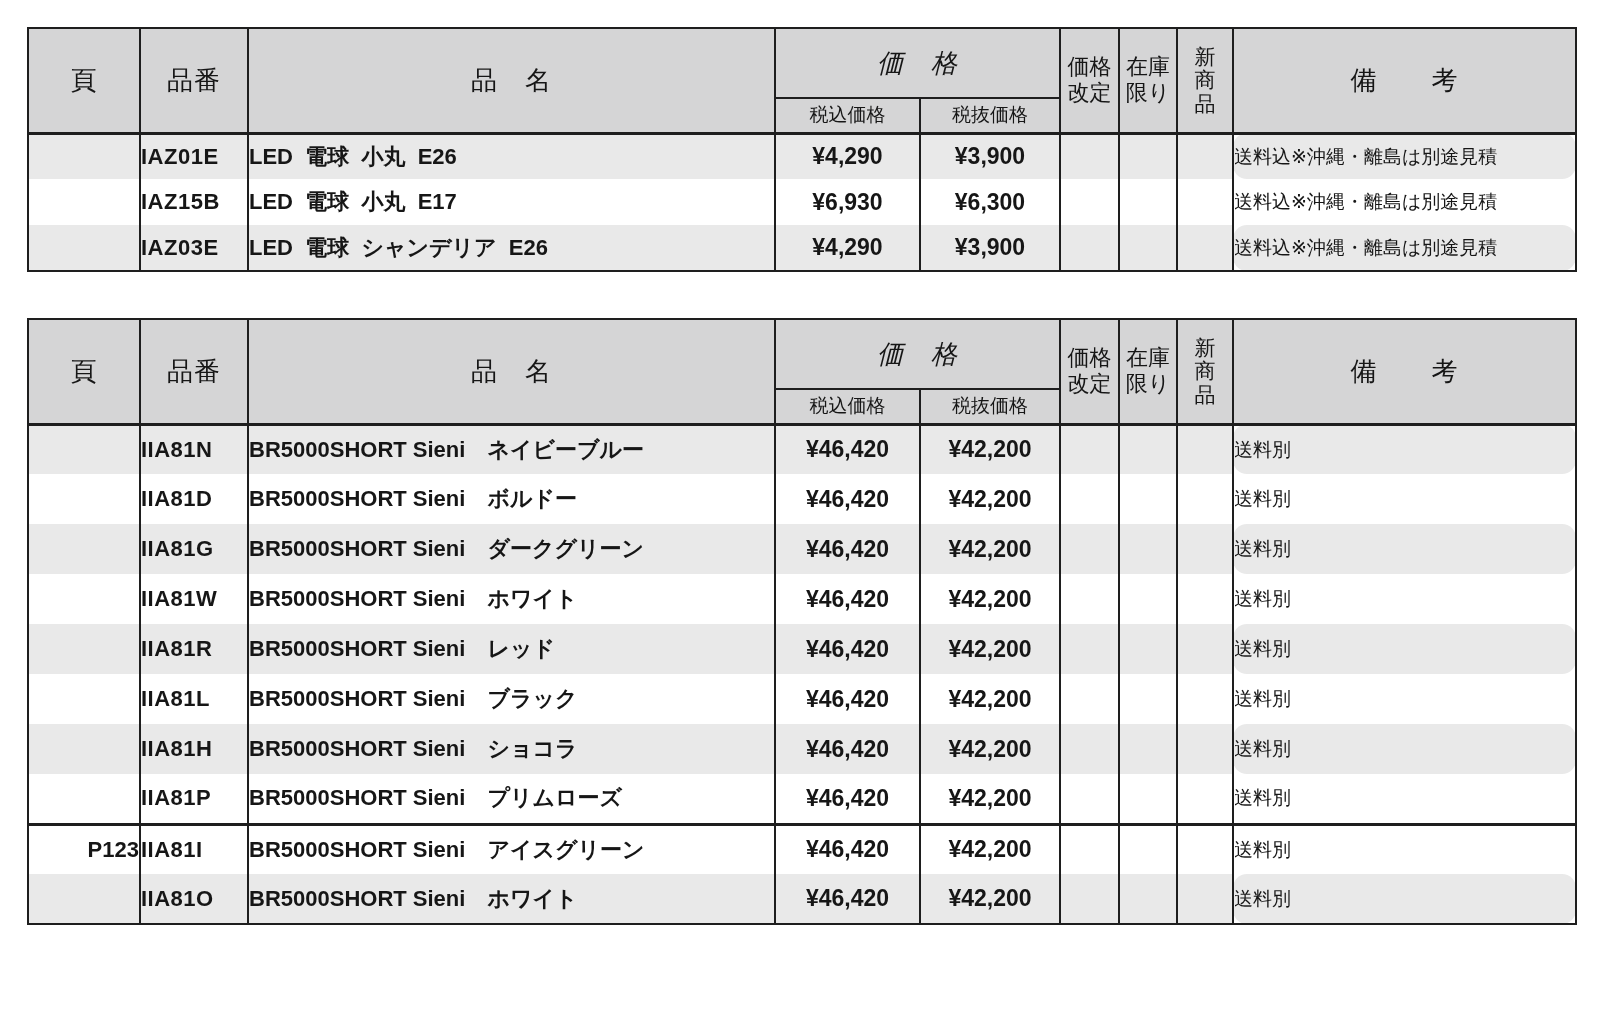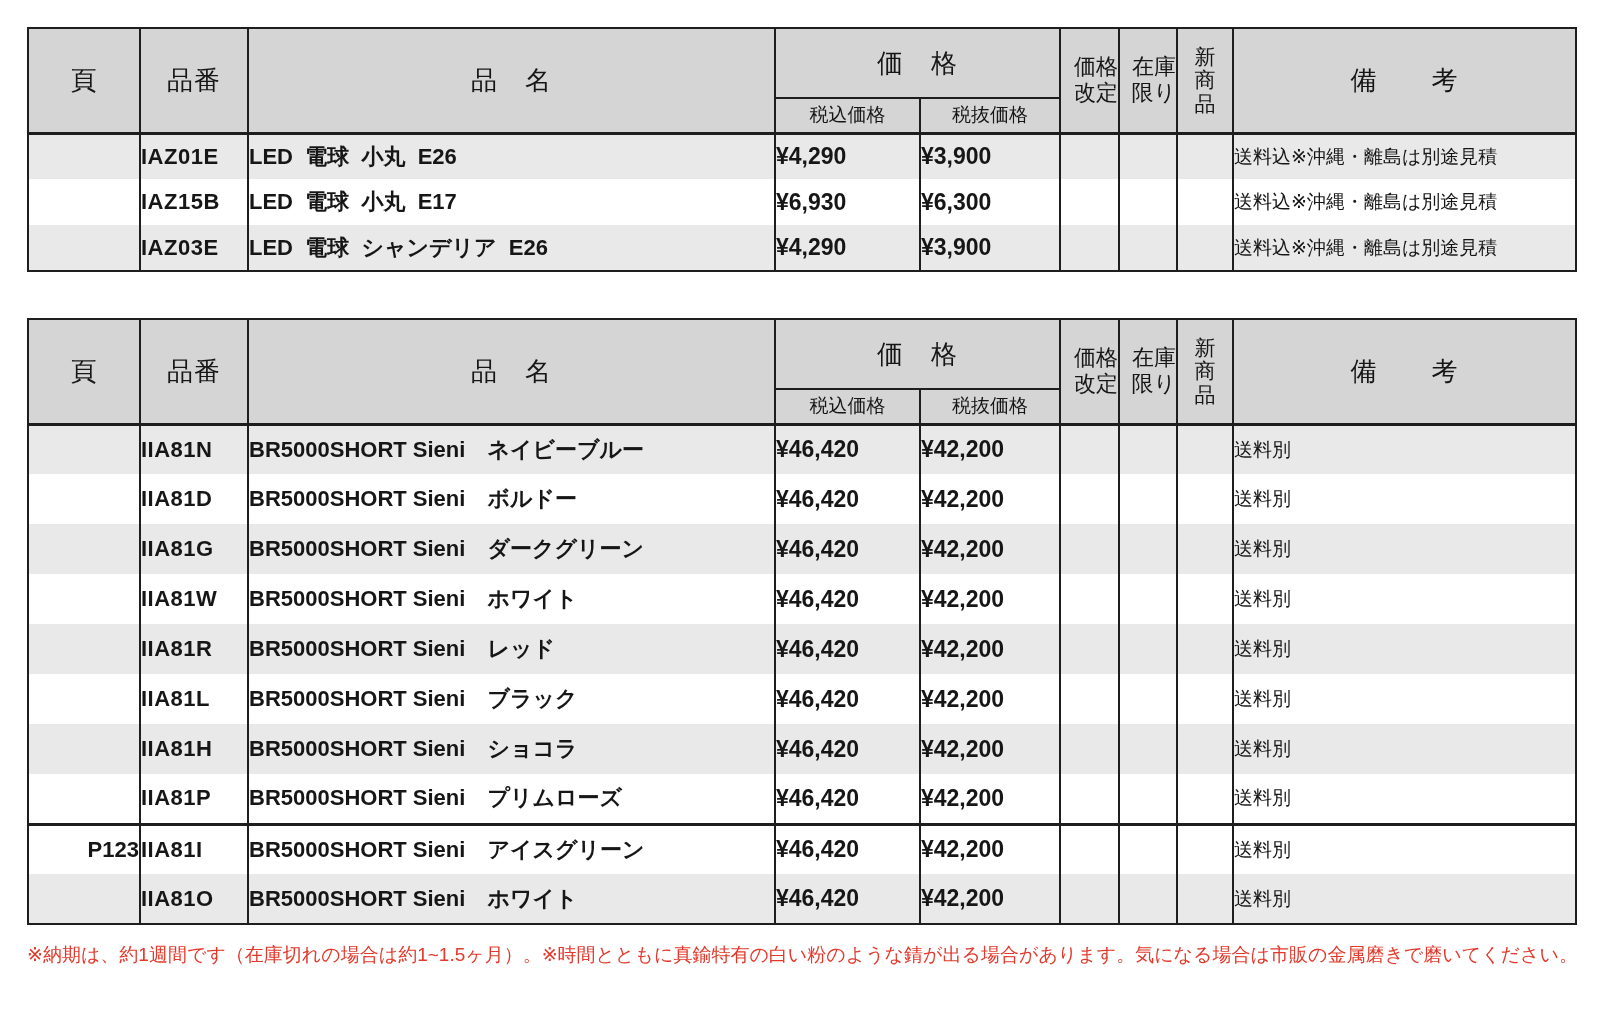--- a/index.html
+++ b/index.html
@@ -23,36 +23,36 @@
   table.price-table + table.price-table{margin-top:46px;}
   .price-table th,.price-table td{
     border-left:2px solid var(--bd);padding:0;vertical-align:middle;
     overflow:hidden;
   }
   .price-table thead{border-bottom:3px solid var(--bd);}
   .price-table thead th{background:var(--header-bg);font-weight:400;}
   .price-table thead tr.h1{height:70px;}
   .price-table thead tr.h2{height:35px;}
   .th-page,.th-code,.th-name,.th-price{font-size:26px;letter-spacing:1px;}
-  .th-price{border-bottom:2px solid var(--bd);}
+  .th-price{border-bottom:2px solid var(--bd);font-style:italic;}
   .th-sub{font-size:19px;}
-  .th-small{font-size:22px;line-height:1.18;white-space:pre-line;text-align:right;}
+  .th-small{font-size:22px;line-height:1.18;white-space:pre-line;text-align:center;}
   .th-new{font-size:21px;line-height:1.12;white-space:pre-line;text-align:center;}
   .th-remarks{font-size:26px;letter-spacing:1px;}
   .price-table tbody tr{background:#ffffff;}
   .price-table tbody tr.shaded{background:var(--shade-bg);}
   .price-table tbody tr.rule-above td{border-top:3px solid var(--bd);}
   #table1 tbody tr{height:46px;}
   #table2 tbody tr{height:50px;margin-top:48px;}
   .cell-page{text-align:right;font-size:22px;font-weight:600;}
   .cell-code{padding-left:16px;font-size:22px;font-weight:600;letter-spacing:0.5px;}
   .cell-name{padding-left:18px;font-size:22px;font-weight:600;white-space:pre;}
-  .cell-price{text-align:left;padding-right:34px;font-size:23px;font-weight:600;}
+  .cell-price{text-align:center;padding-right:34px;font-size:23px;font-weight:600;}
   .cell-flag{text-align:center;font-size:19px;}
-  .cell-remarks{padding-left:14px;font-size:19px;}
+  .cell-remarks{padding-left:14px;font-size:19px;border-radius:14px;}
   .footnotes{margin-top:16px;color:var(--red);font-size:19px;line-height:1.5;}
 </style>
 </head>
 <body>
 
 <div class="page">
 
   <table class="price-table" id="table1">
     <colgroup>
       <col style="width:112px">
@@ -262,16 +262,15 @@
        <td class="cell-price">¥42,200</td>
        <td class="cell-flag"></td>
        <td class="cell-flag"></td>
        <td class="cell-flag"></td>
        <td class="cell-remarks">送料別</td>
      </tr>
       </tbody>
   </table>
 
   <div class="footnotes">
-    <div>※納期は、約1週間です（在庫切れの場合は約1~1.5ヶ月）。※時間とともに真鍮特有の白い粉のような錆が出る場合があります。気になる場合は市販の金属磨きで磨いてください。</div>
   </div>
 
 </div>
 
 </body></html>

